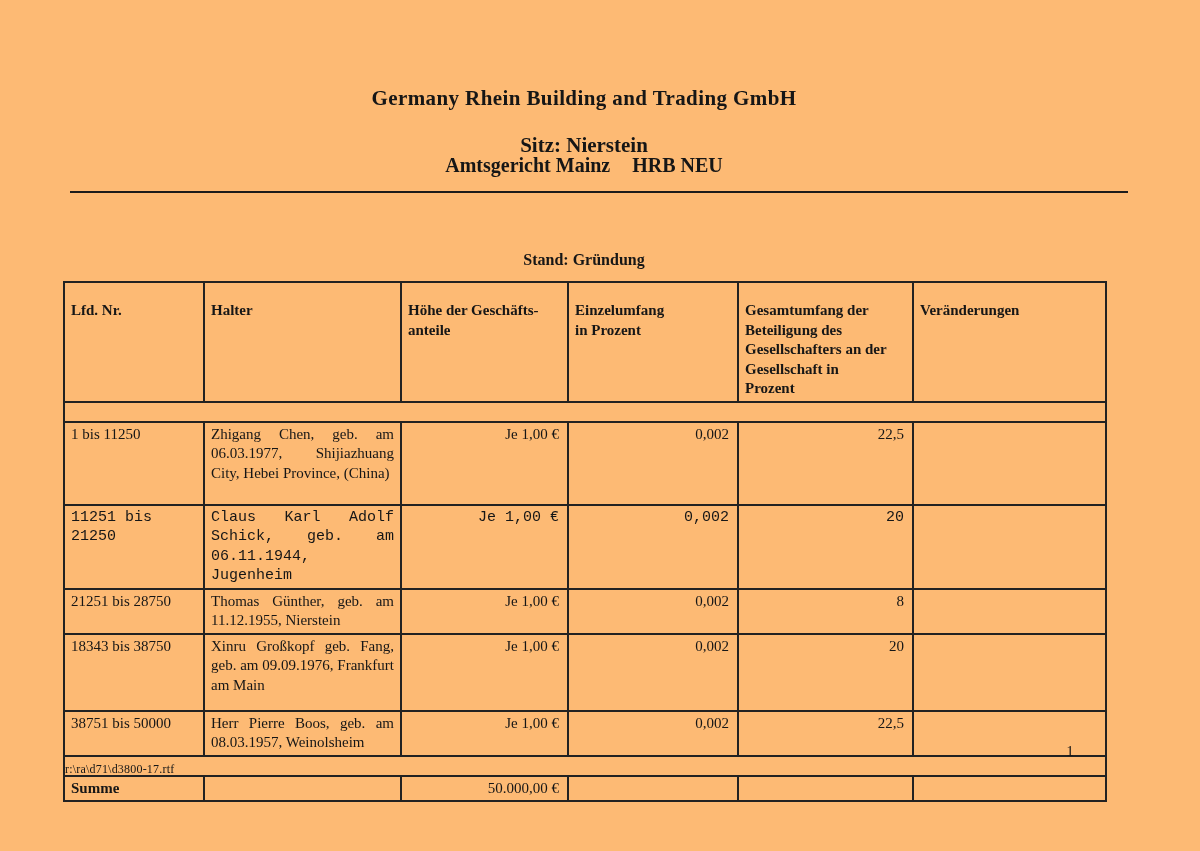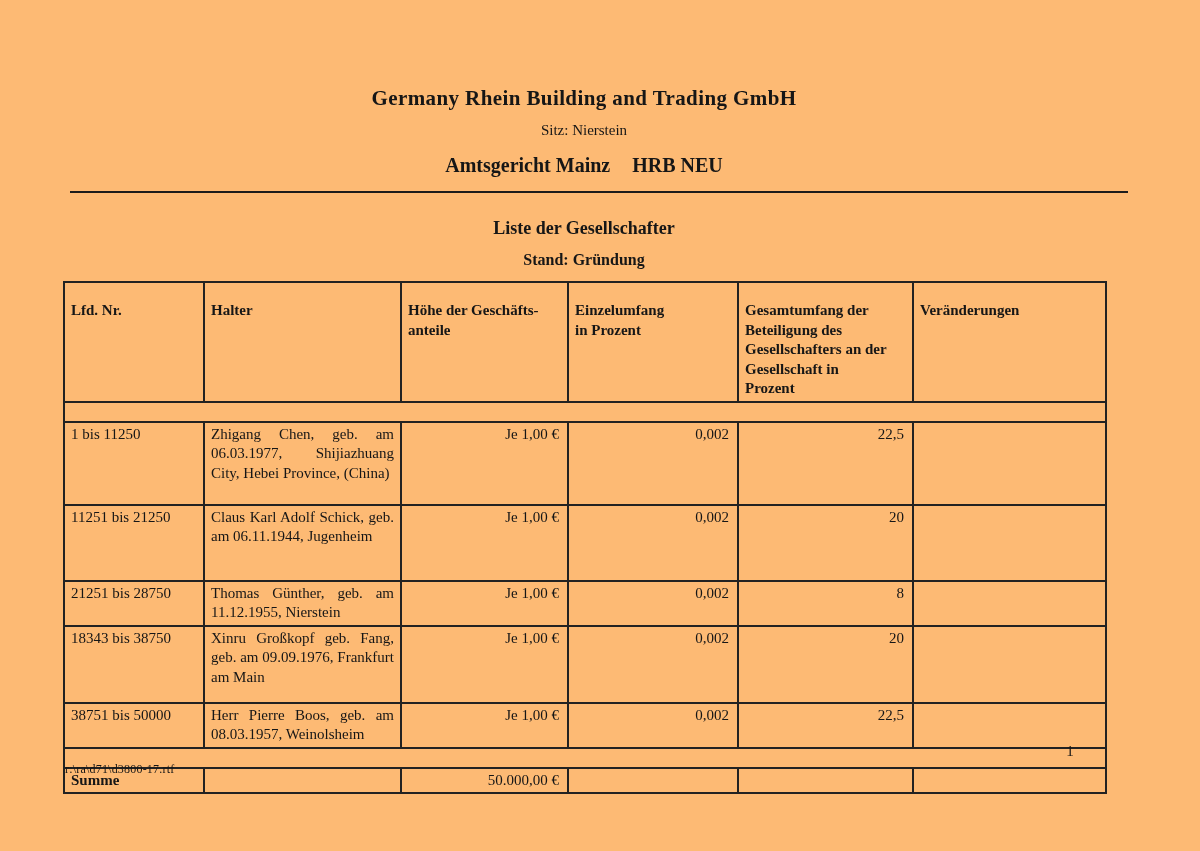--- a/index.html
+++ b/index.html
@@ -8,21 +8,21 @@
   .page {
     position: relative;
     width: 1200px;
     height: 851px;
     background: #fdba74;
     overflow: hidden;
   }
   
   .center-band { position: absolute; left: 63px; width: 1042px; text-align: center; }
   .company   { top: 86px;  font-size: 21px; font-weight: bold; letter-spacing: 0.4px; }
-  .seat      { top: 122px; font-size: 15px; font-weight: normal; }
+  .seat      { top: 133px; font-size: 21px; font-weight: bold; }
   .court     { top: 154px; font-size: 20px; font-weight: bold; }
   .court .registry { margin-left: 22px; }
   .rule {
     position: absolute; left: 70px; top: 191px; width: 1058px; height: 0;
     border-top: 2.5px solid #1c1c1c;
   }
   .doc-title    { top: 218px; font-size: 18px; font-weight: bold; }
   .doc-subtitle { top: 251px; font-size: 16px; font-weight: bold; }
 
   table.sh-table {
@@ -43,21 +43,21 @@
   .sh-table th {
     text-align: left;
     font-weight: bold;
     white-space: pre-line;
     padding-top: 18px;
   }
   tr.hdr      { height: 94px; }
   tr.spacer   { height: 20px; }
   tr.spacer td { padding: 0; }
   tr.r1 { height: 83px; }
-  tr.r2 { height: 76px; }
+  tr.r2 { height: 76px; font-family: Liberation Mono, monospace; }
   tr.r3 { height: 40px; }
   tr.r4 { height: 77px; }
   tr.r5 { height: 43px; }
   tr.sum { height: 23px; }
   td.c-nr   { text-align: left; }
   td.c-halter { text-align: justify; }
   td.num    { text-align: right; padding-right: 8px; }
   td.sum-label { font-weight: bold; }
 
   .page-number {
@@ -75,21 +75,20 @@
 <div class="page">
 
   <div class="center-band company">Germany Rhein Building and Trading GmbH</div>
   <div class="center-band seat">Sitz: Nierstein</div>
   <div class="center-band court">
     <span>Amtsgericht Mainz</span><span class="registry">HRB NEU</span>
   </div>
 
   <div class="rule"></div>
 
-  <div class="center-band doc-title">Liste der Gesellschafter</div>
   <div class="center-band doc-subtitle">Stand: Gründung</div>
 
   <table class="sh-table">
     <colgroup>
       <col style="width:140px">
       <col style="width:197px">
       <col style="width:167px">
       <col style="width:170px">
       <col style="width:175px">
       <col style="width:193px">

